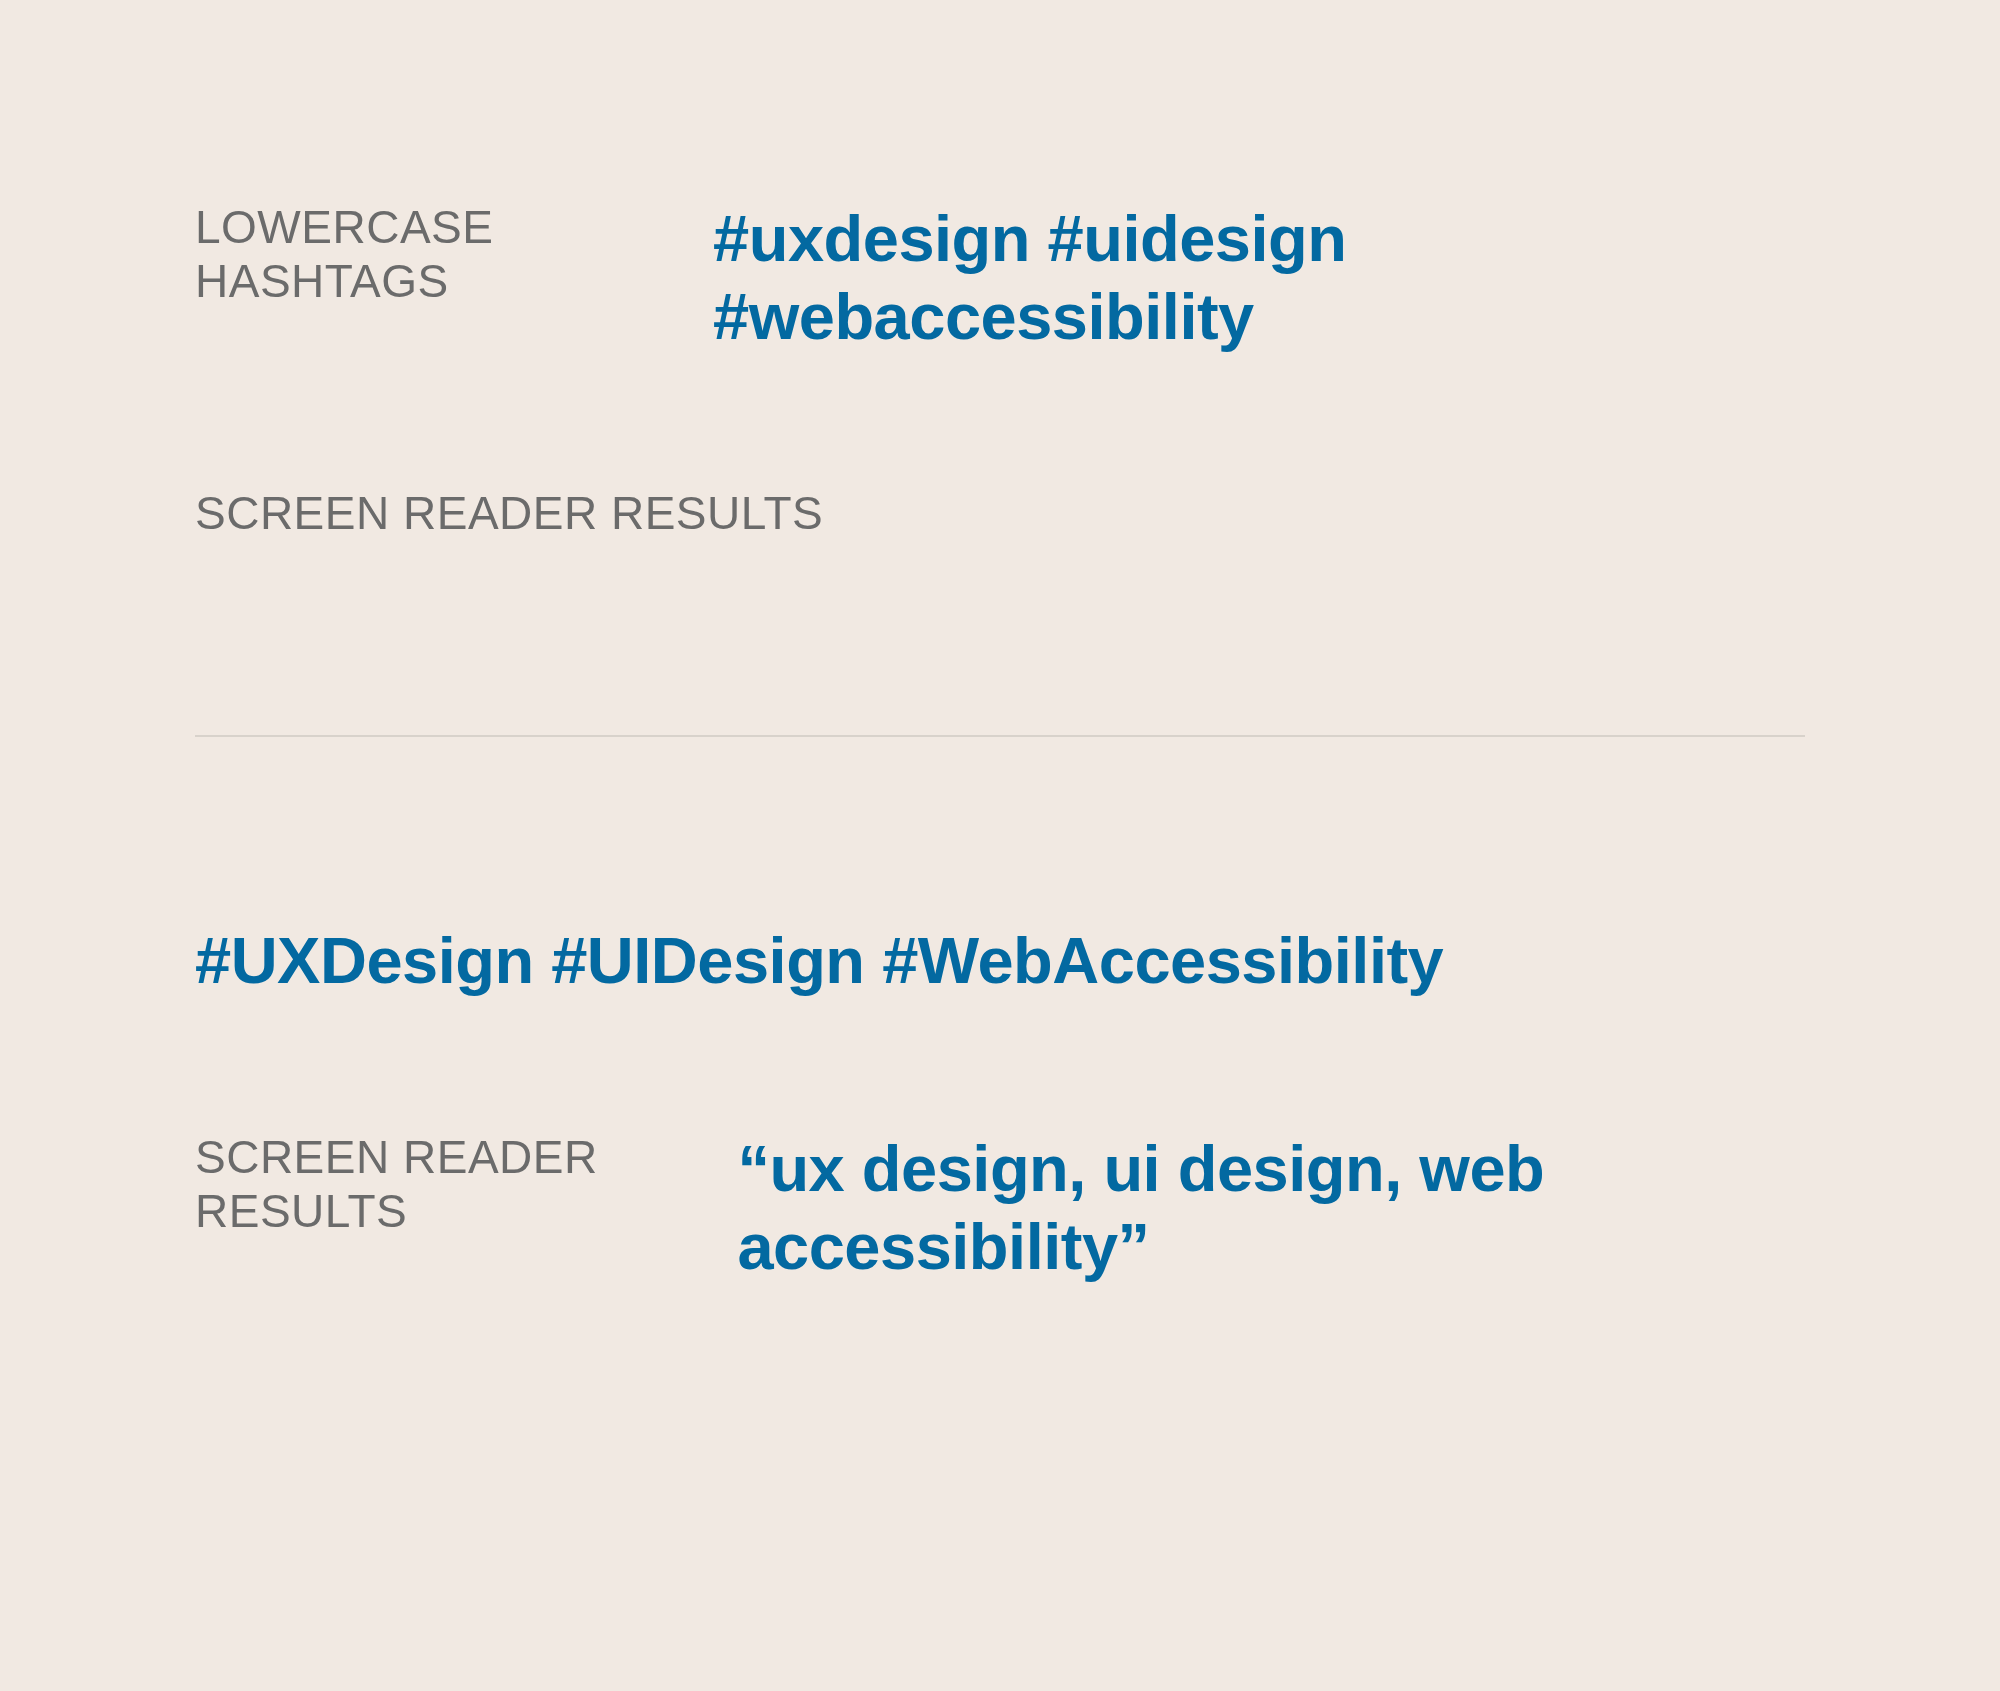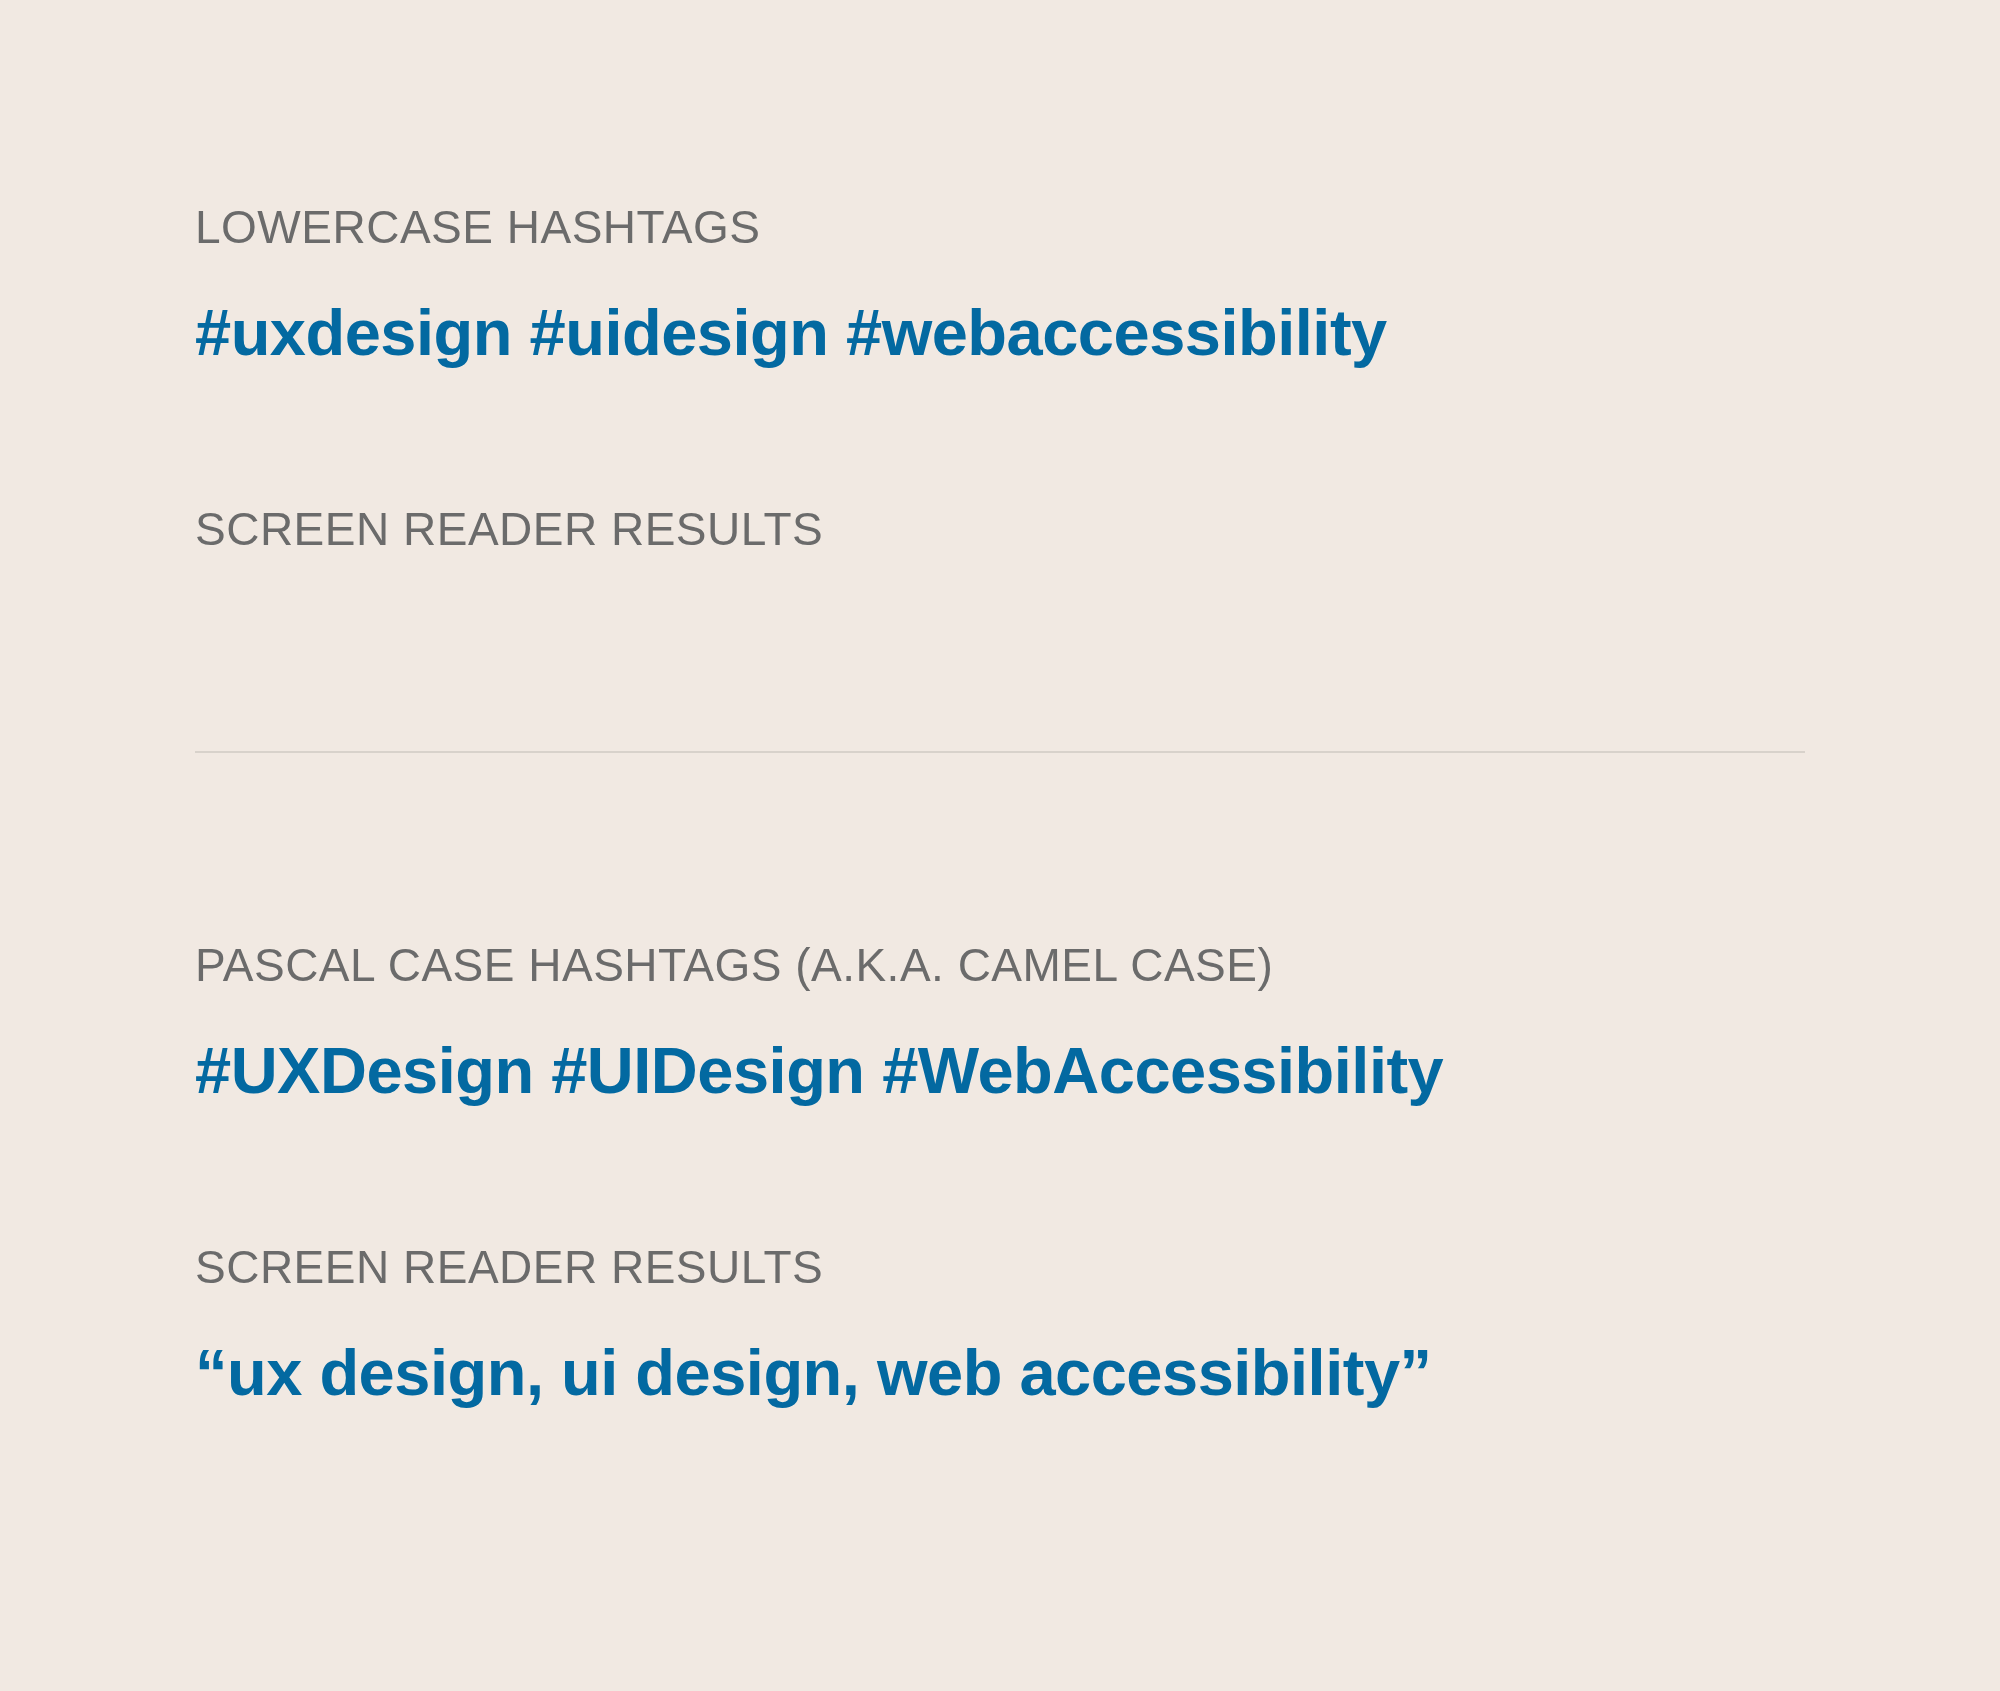--- a/index.html
+++ b/index.html
@@ -9,21 +9,20 @@
   }
   body {
     background-color: #f1e9e2;
     font-family: -apple-system, BlinkMacSystemFont, "Segoe UI", Helvetica, Arial, sans-serif;
     width: 2000px;
     height: 1691px;
     padding: 200px 195px 180px 195px;
   }
   .section {
     display: flex;
-    flex-direction: column;
   }
   .label {
     font-size: 46px;
     font-weight: 400;
     color: #6b6b6b;
     letter-spacing: 0.5px;
     margin-bottom: 40px;
   }
   .content {
     font-size: 65px;
@@ -52,21 +51,20 @@
 
 <div class="gap-lg"></div>
 
 <div class="section">
   <div class="label">SCREEN READER RESULTS</div>
 </div>
 
 <hr class="divider">
 
 <div class="section">
-  <div class="label">PASCAL CASE HASHTAGS (A.K.A. CAMEL CASE)</div>
   <div class="content">#UXDesign #UIDesign #WebAccessibility</div>
 </div>
 
 <div class="gap-lg"></div>
 
 <div class="section">
   <div class="label">SCREEN READER RESULTS</div>
   <div class="content">“ux design, ui design, web accessibility”</div>
 </div>
 

